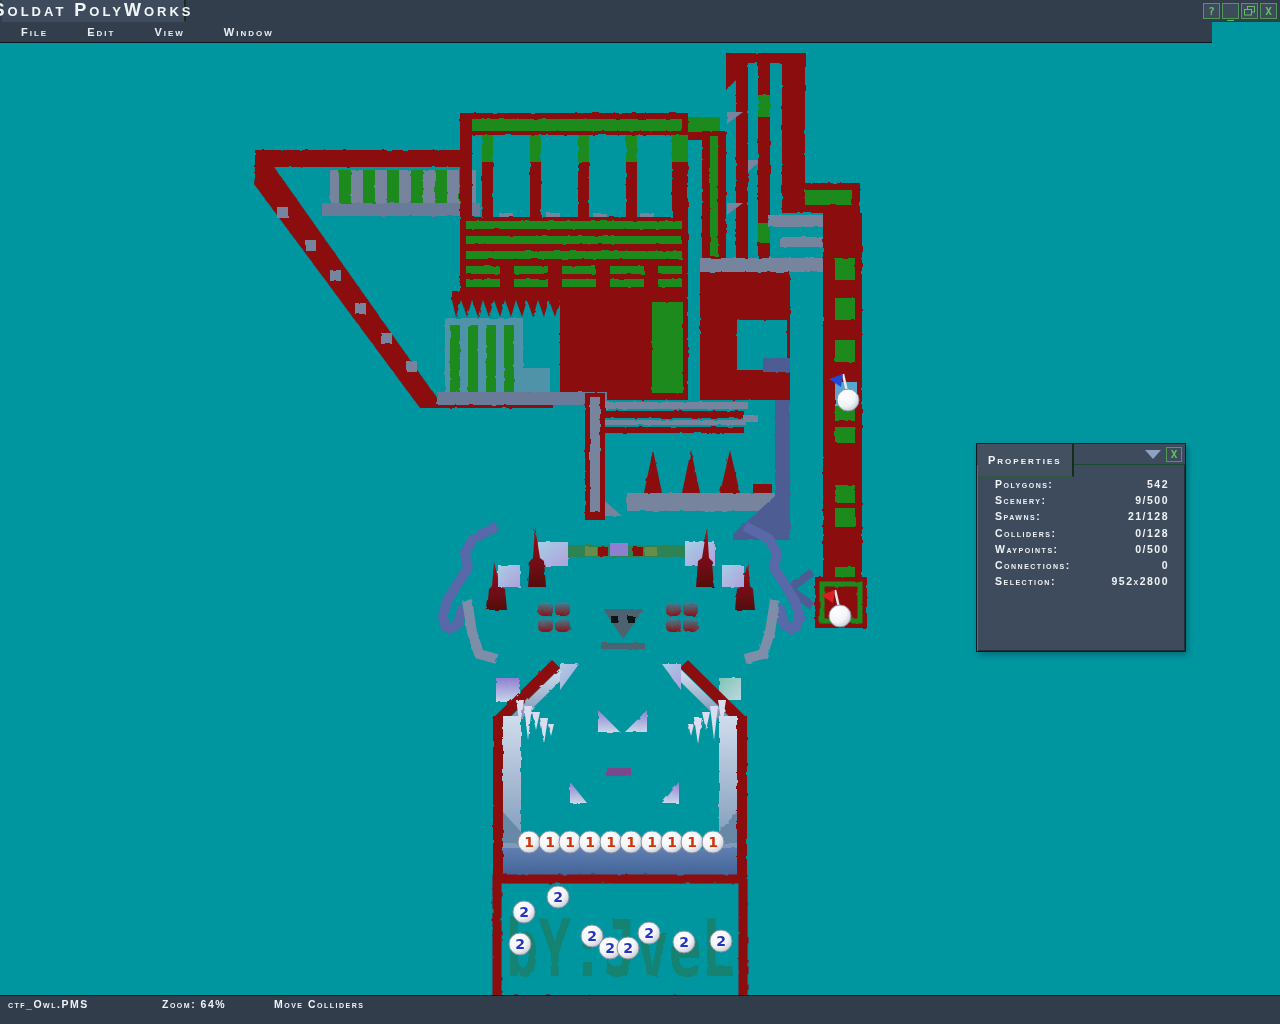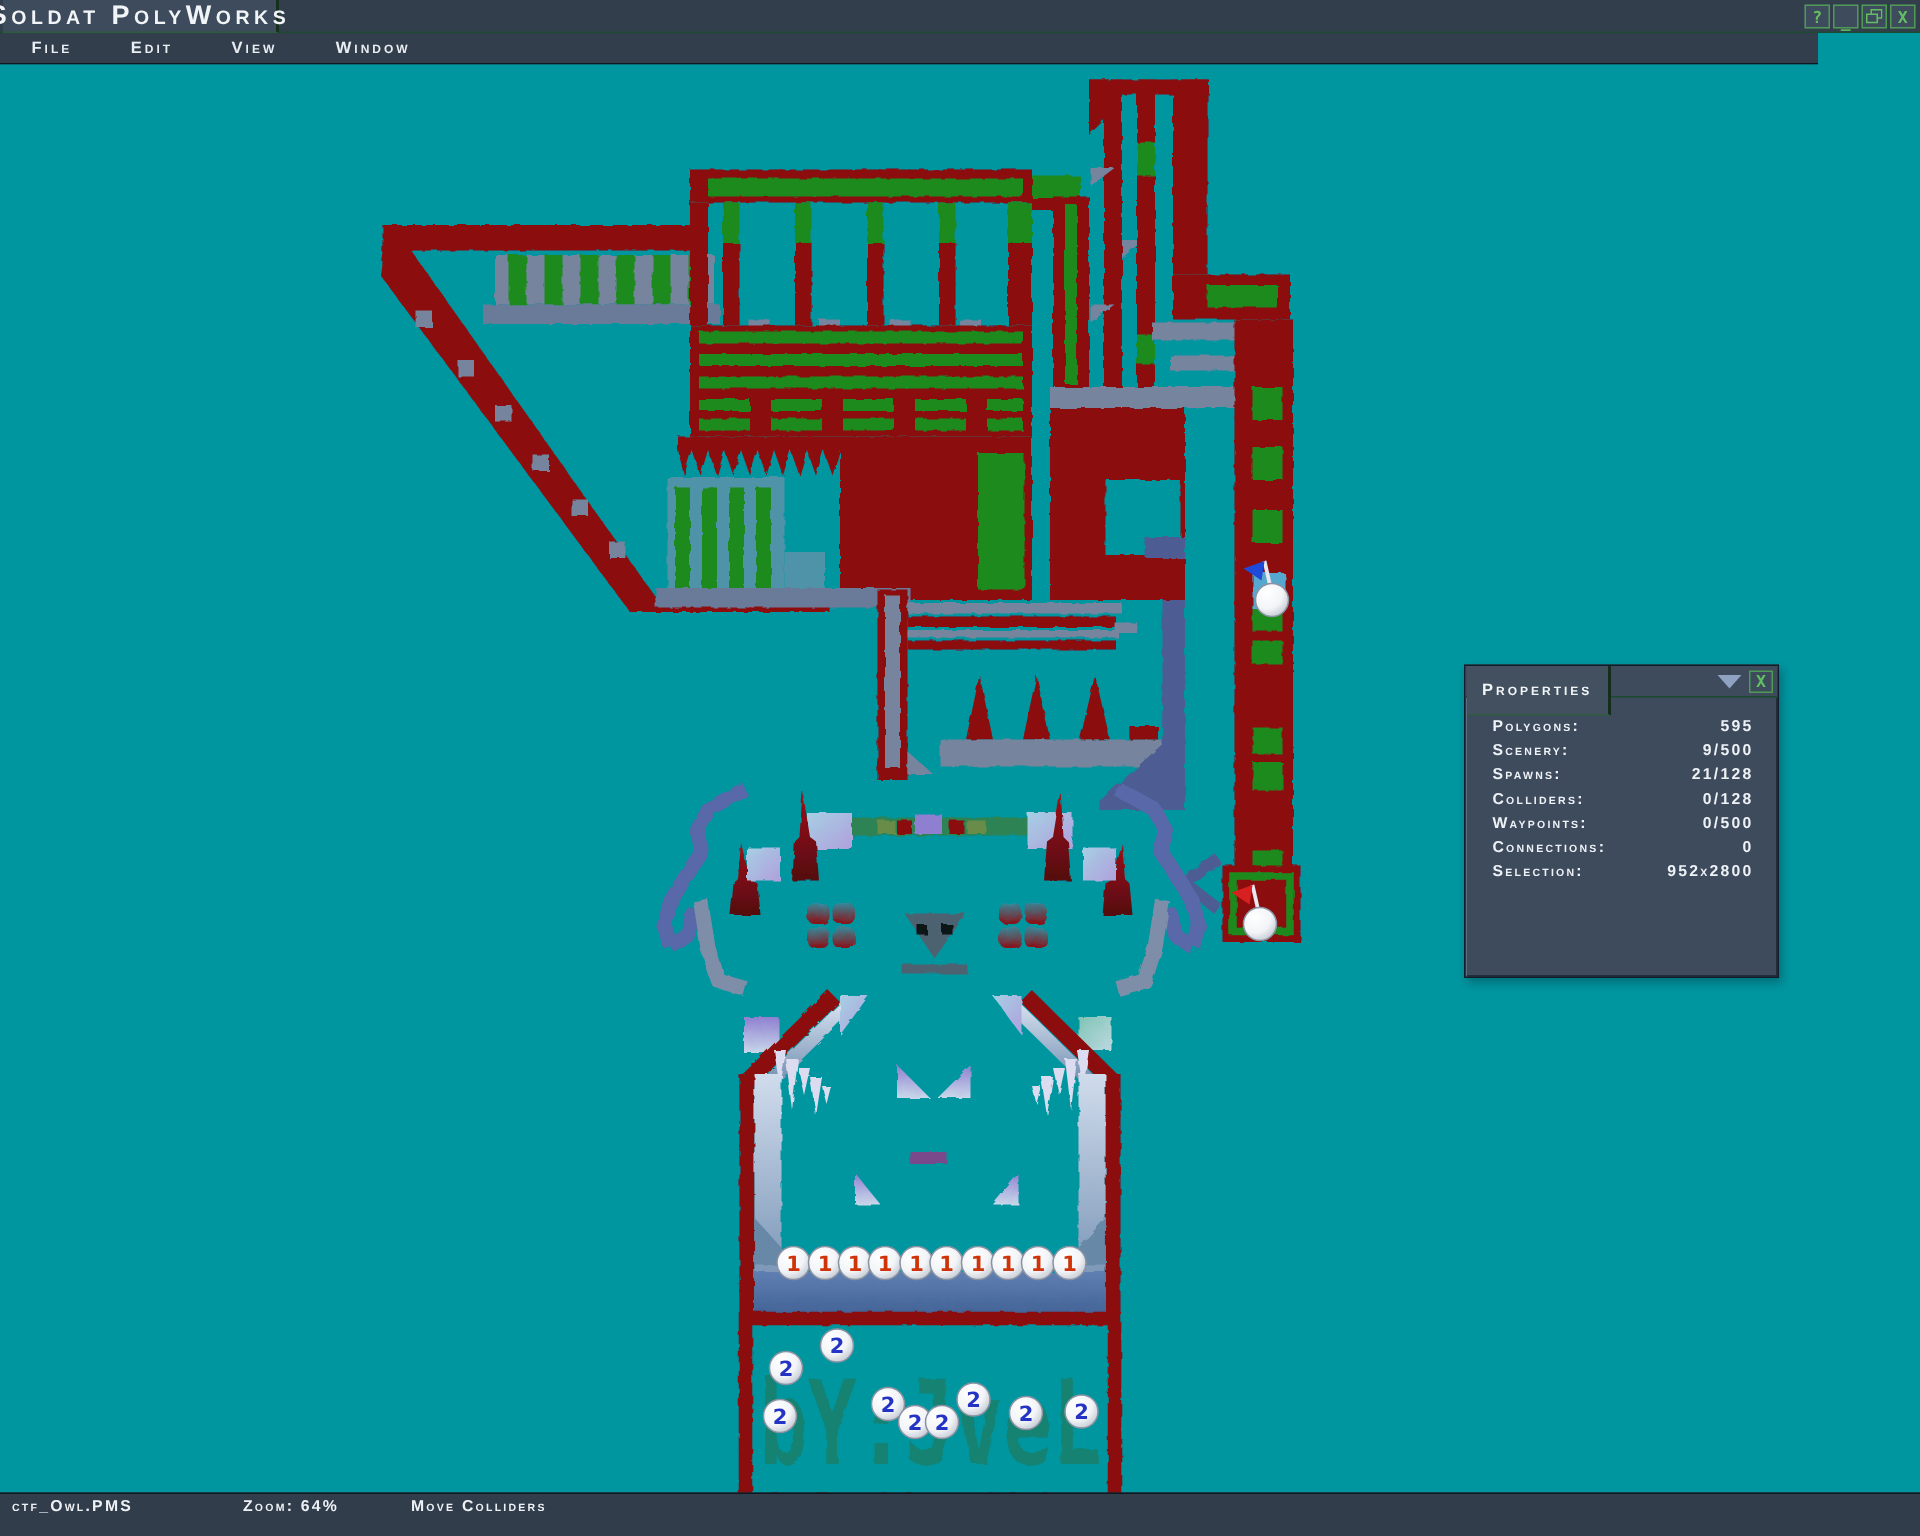--- a/index.html
+++ b/index.html
@@ -502,21 +502,21 @@
       <div class="panel-controls">
         <div class="tri"></div>
         <button class="panel-close">
           <span>X</span>
         </button>
       </div>
     </div>
     <div class="panel-body" id="prop-rows">
         <div class="prop-row">
           <span class="prop-label">Polygons:</span>
-          <span class="prop-value">595</span>
+          <span class="prop-value">542</span>
         </div>
         <div class="prop-row">
           <span class="prop-label">Scenery:</span>
           <span class="prop-value">9/500</span>
         </div>
         <div class="prop-row">
           <span class="prop-label">Spawns:</span>
           <span class="prop-value">21/128</span>
         </div>
         <div class="prop-row">

